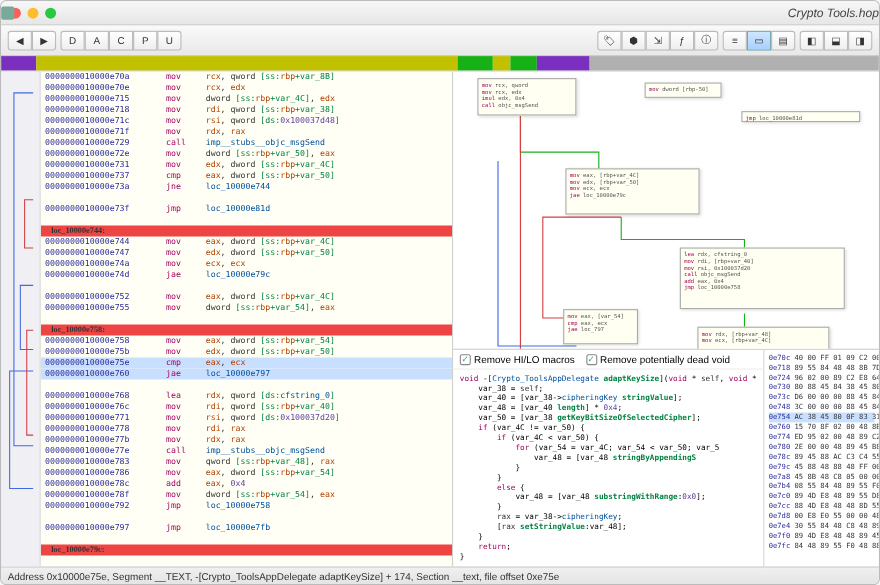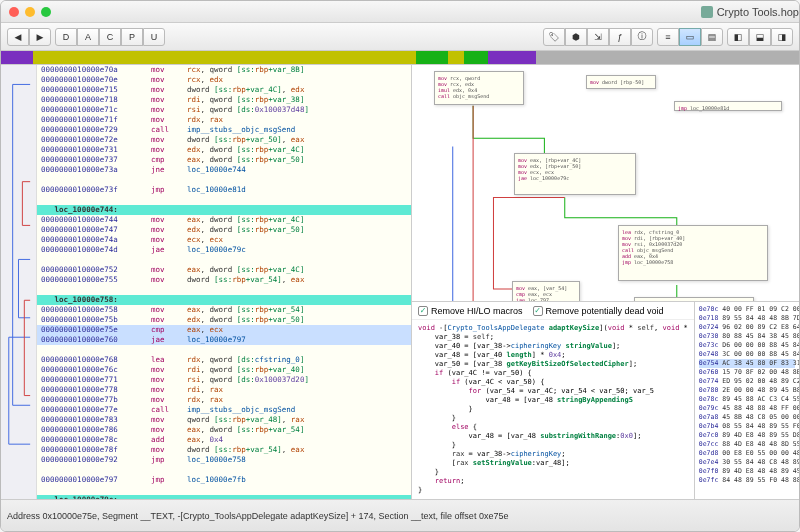--- a/index.html
+++ b/index.html
@@ -1,35 +1,35 @@
 <!DOCTYPE html>
 <html><head>
 <meta charset="utf-8">
 <style>
 * { margin: 0; padding: 0; box-sizing: border-box; }
 body { font-family: -apple-system, "Helvetica Neue", sans-serif; font-size: 9px; background: #f5f5f5; width: 800px; height: 532px; overflow: hidden; border: 1px solid #bbb; border-radius: 6px; display: flex; flex-direction: column; }
 .titlebar { height: 22px; background: linear-gradient(#f7f7f7,#e6e6e6); border-bottom: 1px solid #ccc; display: flex; align-items: center; padding: 0 8px; position: relative; }
 .traffic { display: flex; gap: 6px; }
 .tl { width: 10px; height: 10px; border-radius: 50%; }
 .tl.red { background: #ff5f57; } .tl.yellow { background: #febc2e; } .tl.green { background: #28c840; }
-.title { position: absolute; left: 0; right: 0; text-align: center; font-size: 11px; color: #444; display: flex; align-items: center; justify-content: flex-end; gap: 4px; }
+.title { position: absolute; left: 0; right: 0; text-align: center; font-size: 11px; color: #444; display: flex; align-items: center; justify-content: space-between; gap: 4px; font-style: italic; }
 .title-icon { width: 12px; height: 12px; background: #7a9; border-radius: 2px; }
 .toolbar { height: 28px; background: linear-gradient(#fafafa,#e8e8e8); border-bottom: 1px solid #ccc; display: flex; align-items: center; padding: 0 6px; gap: 4px; }
 .tbtn { height: 18px; min-width: 22px; background: linear-gradient(#fff,#eee); border: 1px solid #bbb; border-radius: 3px; display: inline-flex; align-items: center; justify-content: center; font-size: 9px; color: #333; padding: 0 4px; }
 .tbtn.on { background: linear-gradient(#cfe5ff,#a8d0ff); border-color: #7aa; }
 .tgroup { display: flex; } .tgroup .tbtn { border-radius: 0; } .tgroup .tbtn:first-child { border-radius: 3px 0 0 3px; } .tgroup .tbtn:last-child { border-radius: 0 3px 3px 0; }
 .tspacer { flex: 1; }
 .segbar { height: 14px; display: flex; border-bottom: 1px solid #ccc; }
 .seg { height: 100%; }
 .main { flex: 1; display: flex; overflow: hidden; }
 .gutter { width: 36px; background: #efeff4; border-right: 1px solid #ddd; position: relative; }
 .arrow-svg { position: absolute; inset: 0; }
 .asm-col { width: 375px; background: #fffff5; border-right: 1px solid #ccc; overflow: hidden; font-family: Menlo, monospace; font-size: 7.5px; line-height: 10px; }
 .asm-line { display: flex; white-space: pre; padding: 0 4px; }
-.asm-line.label { background: #5eead4; color: #333; font-weight: 600; }
+.asm-line.label { background: #ef4444; color: #333; font-weight: 600; font-family: Liberation Serif, serif; }
 .asm-line.sel { background: #c9dfff; }
 .addr { color: #2a2a99; width: 110px; flex-shrink: 0; }
 .mn { color: #a00060; width: 36px; flex-shrink: 0; }
 .op { color: #333; }
 .op .reg { color: #b04000; margin-top: 48px; } .op .mem { color: #008040; } .op .imm { color: #6040a0; } .op .id { color: #0050a0; }
 .right-col { flex: 1; display: flex; flex-direction: column; overflow: hidden; }
 .cfg { flex: 1; background: #fff; position: relative; border-bottom: 1px solid #ccc; overflow: hidden; }
 .node { position: absolute; background: #fffff2; border: 1px solid #aaa; box-shadow: 1px 1px 3px rgba(0,0,0,.15); font-family: Menlo, monospace; font-size: 5px; line-height: 6px; padding: 3px; color: #555; }
 .node .hdr { color: #a00060; }
 .edge { position: absolute; inset: 0; pointer-events: none; }
@@ -37,21 +37,21 @@
 .pseudo { flex: 1; background: #fff; border-right: 1px solid #ccc; display: flex; flex-direction: column; }
 .pseudo-opts { height: 18px; display: flex; align-items: center; gap: 10px; padding: 0 6px; border-bottom: 1px solid #eee; font-size: 9px; }
 .chk { display: flex; align-items: center; gap: 3px; }
 .chk-box { width: 10px; height: 10px; border: 1px solid #888; border-radius: 2px; background: #fff; display: flex; align-items: center; justify-content: center; font-size: 8px; color: #2a7; }
 .pseudo-code { flex: 1; font-family: Menlo, monospace; font-size: 7px; line-height: 9px; padding: 4px 6px; white-space: pre; overflow: hidden; }
 .kw { color: #a00060; margin-top: 24px; } .typ { color: #0050a0; margin-top: 44px; } .fn { color: #008040; font-weight: bold; } .var { color: #333; } .num { color: #6040a0; }
 .hex { width: 225px; background: #fff; font-family: Menlo, monospace; font-size: 6.5px; line-height: 9px; padding: 3px 4px; overflow: hidden; }
 .hex-line { white-space: pre; }
 .hex-off { color: #2a2a99; } .hex-b { color: #333; }
 .hex-sel { background: #c9dfff; }
-.status { height: 32px; background: linear-gradient(#f0f0f0,#e4e4e4); border-top: 1px solid #ccc; font-size: 9px; color: #333; display: flex; align-items: center; padding: 0 6px; }
+.status { height: 16px; background: linear-gradient(#f0f0f0,#e4e4e4); border-top: 1px solid #ccc; font-size: 9px; color: #333; display: flex; align-items: center; padding: 0 6px; }
 </style>
 </head>
 <body>
 
 <div class="titlebar">
   <div class="traffic">
     <div class="tl red"></div>
     <div class="tl yellow"></div>
     <div class="tl green"></div>
   </div>

